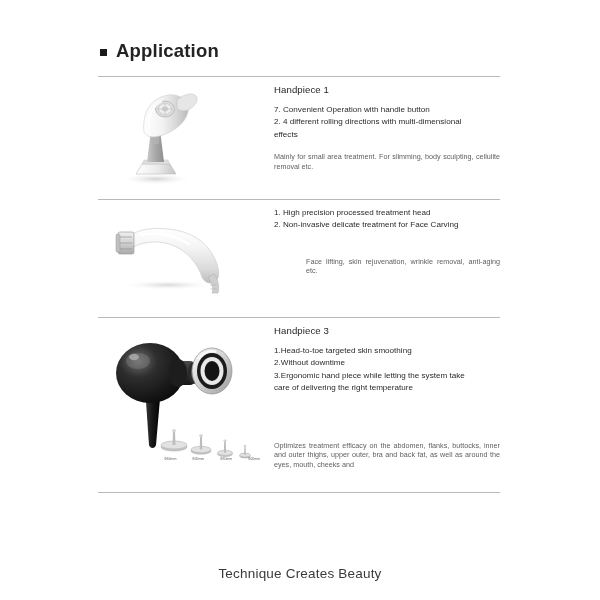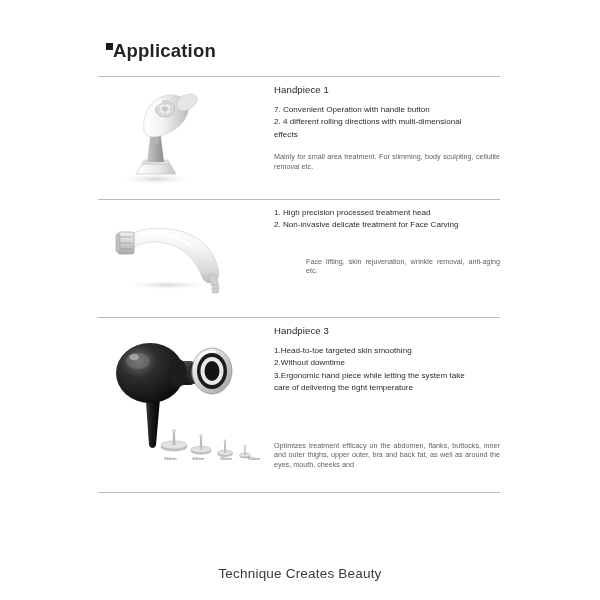--- a/index.html
+++ b/index.html
@@ -18,25 +18,25 @@
 
   .page {
     position: absolute;
     inset: 0;
     background: #ffffff;
   }
 
   
   .title-row {
     position: absolute;
-    left: 106px;
+    left: 100px;
     top: 40px;
     display: flex;
-    align-items: flex-start;
-    gap: 0;
+    align-items: center;
+    gap: 9px;
   }
   .title-bullet {
     width: 7px;
     height: 7px;
     background: #1b1b1b;
     display: block;
     margin-top: 3px;
   }
   .title-text {
     font-size: 18.5px;

